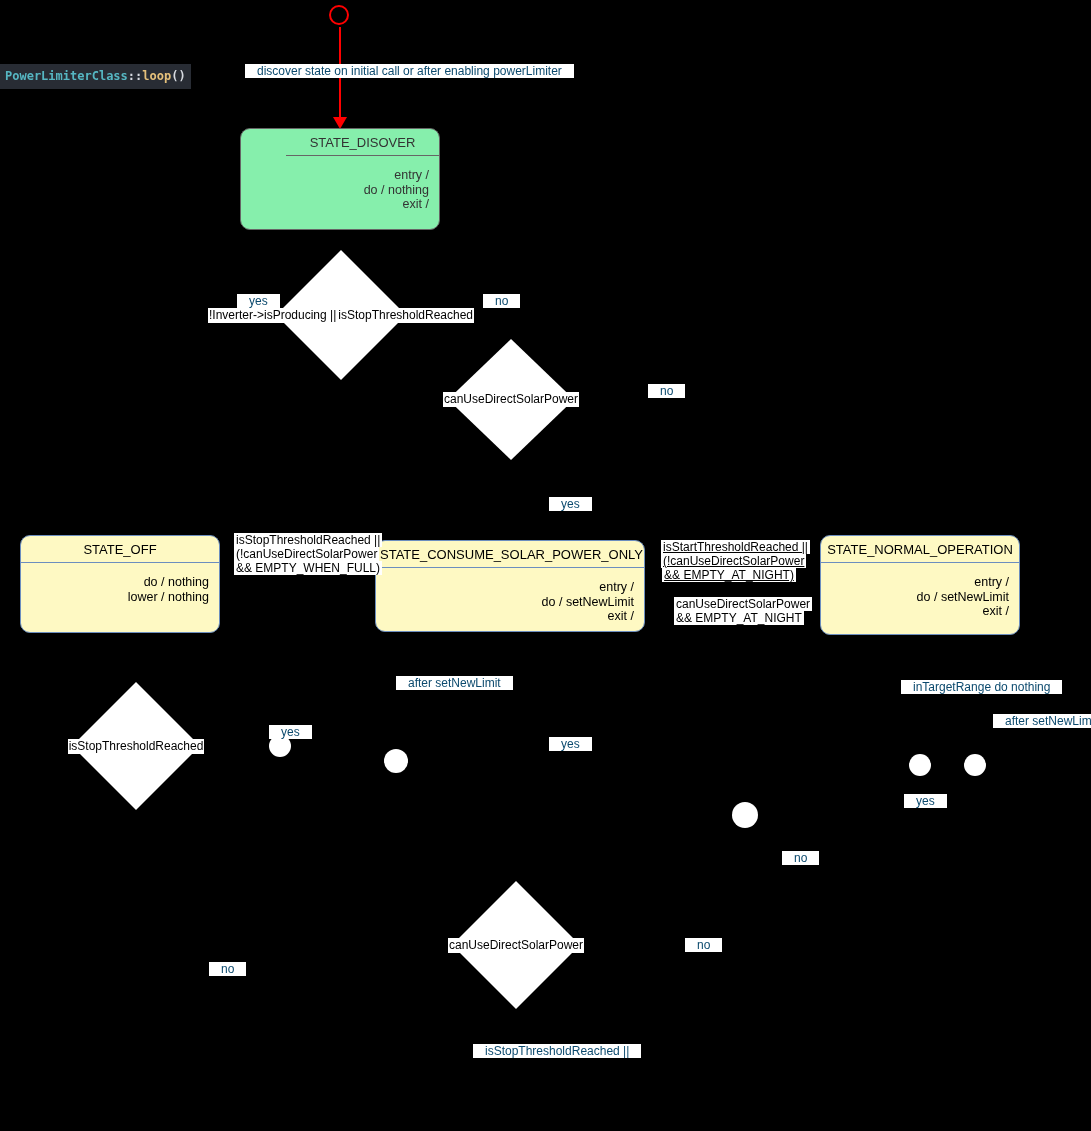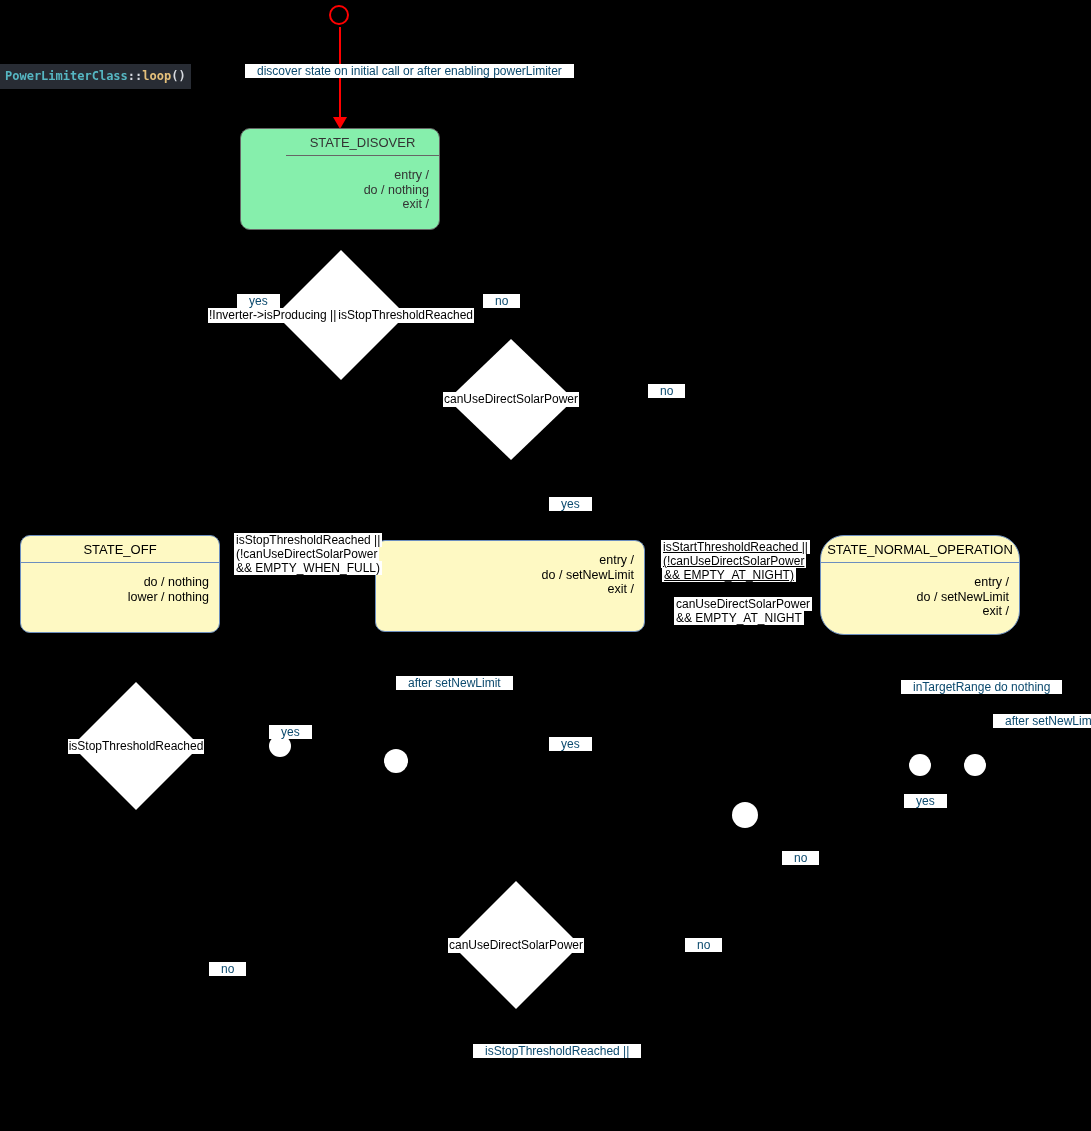--- a/index.html
+++ b/index.html
@@ -153,39 +153,40 @@
     </div>
   </div>
 
   <div class="guard" style="left:234px; top:533px; width:134px;">
     <div><span>isStopThresholdReached ||</span></div>
     <div><span>(!canUseDirectSolarPower</span></div>
     <div><span>&amp;&amp; EMPTY_WHEN_FULL)</span></div>
   </div>
 
   <div class="state blue" style="left:375px; top:540px; width:270px; height:92px;">
+    <div class="state-title">STATE_CONSUME_SOLAR_POWER_ONLY</div>
     <div class="state-lines">
       <div>entry /</div>
       <div>do / setNewLimit</div>
       <div>exit /</div>
     </div>
   </div>
 
   <div class="guard" style="left:661px; top:540px; width:136px;text-decoration:underline;">
     <div><span>isStartThresholdReached ||</span></div>
     <div><span>(!canUseDirectSolarPower</span></div>
     <div><span>&amp;&amp; EMPTY_AT_NIGHT)</span></div>
   </div>
 
   <div class="guard" style="left:674px; top:597px; width:126px;">
     <div><span>canUseDirectSolarPower</span></div>
     <div><span>&amp;&amp; EMPTY_AT_NIGHT</span></div>
   </div>
 
-  <div class="state blue" style="left:820px; top:535px; width:200px; height:100px;border-radius:24px;">
+  <div class="state blue" style="left:820px; top:535px; width:200px; height:100px;">
     <div class="state-title">STATE_NORMAL_OPERATION</div>
     <div class="state-lines">
       <div>entry /</div>
       <div>do / setNewLimit</div>
       <div>exit /</div>
     </div>
   </div>
 
   <div class="decision" style="left:72px; top:682px; width:128px; height:128px;">
     <div class="decision-shape"></div>

